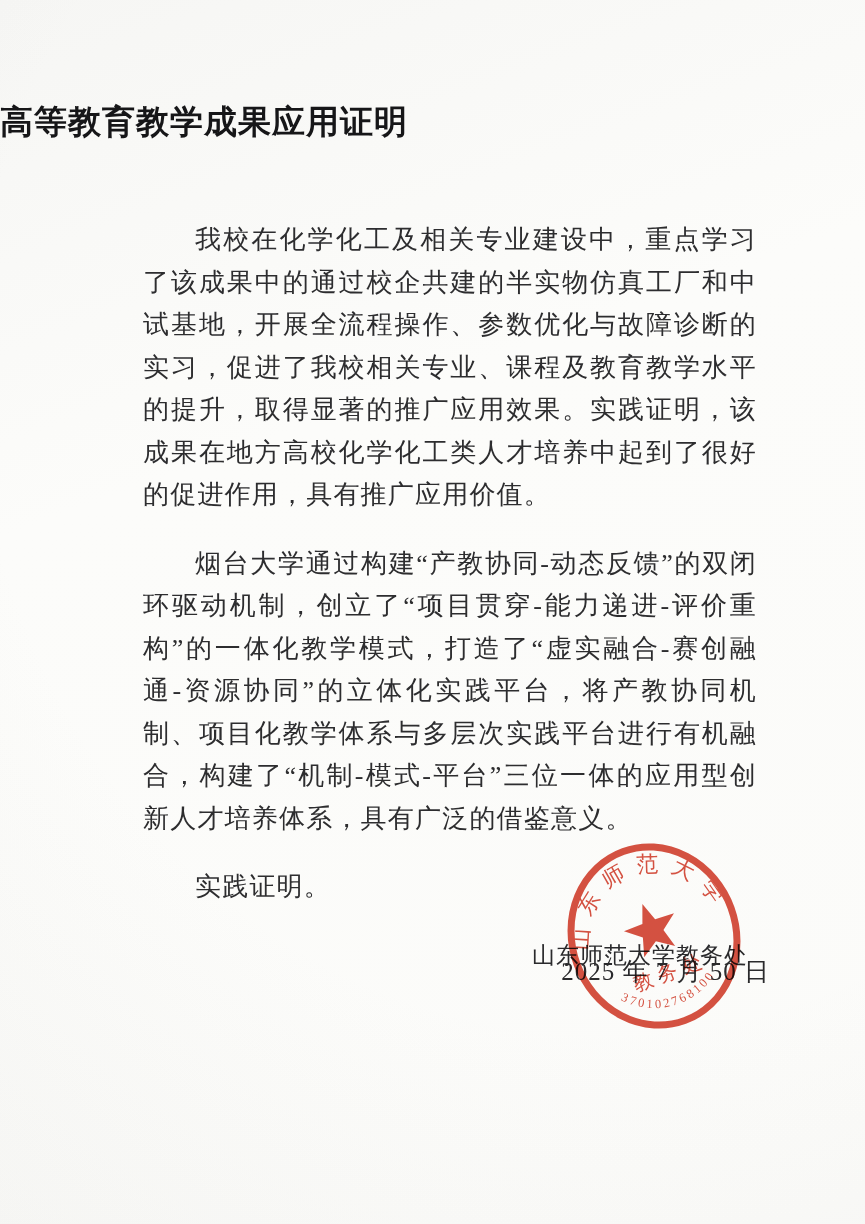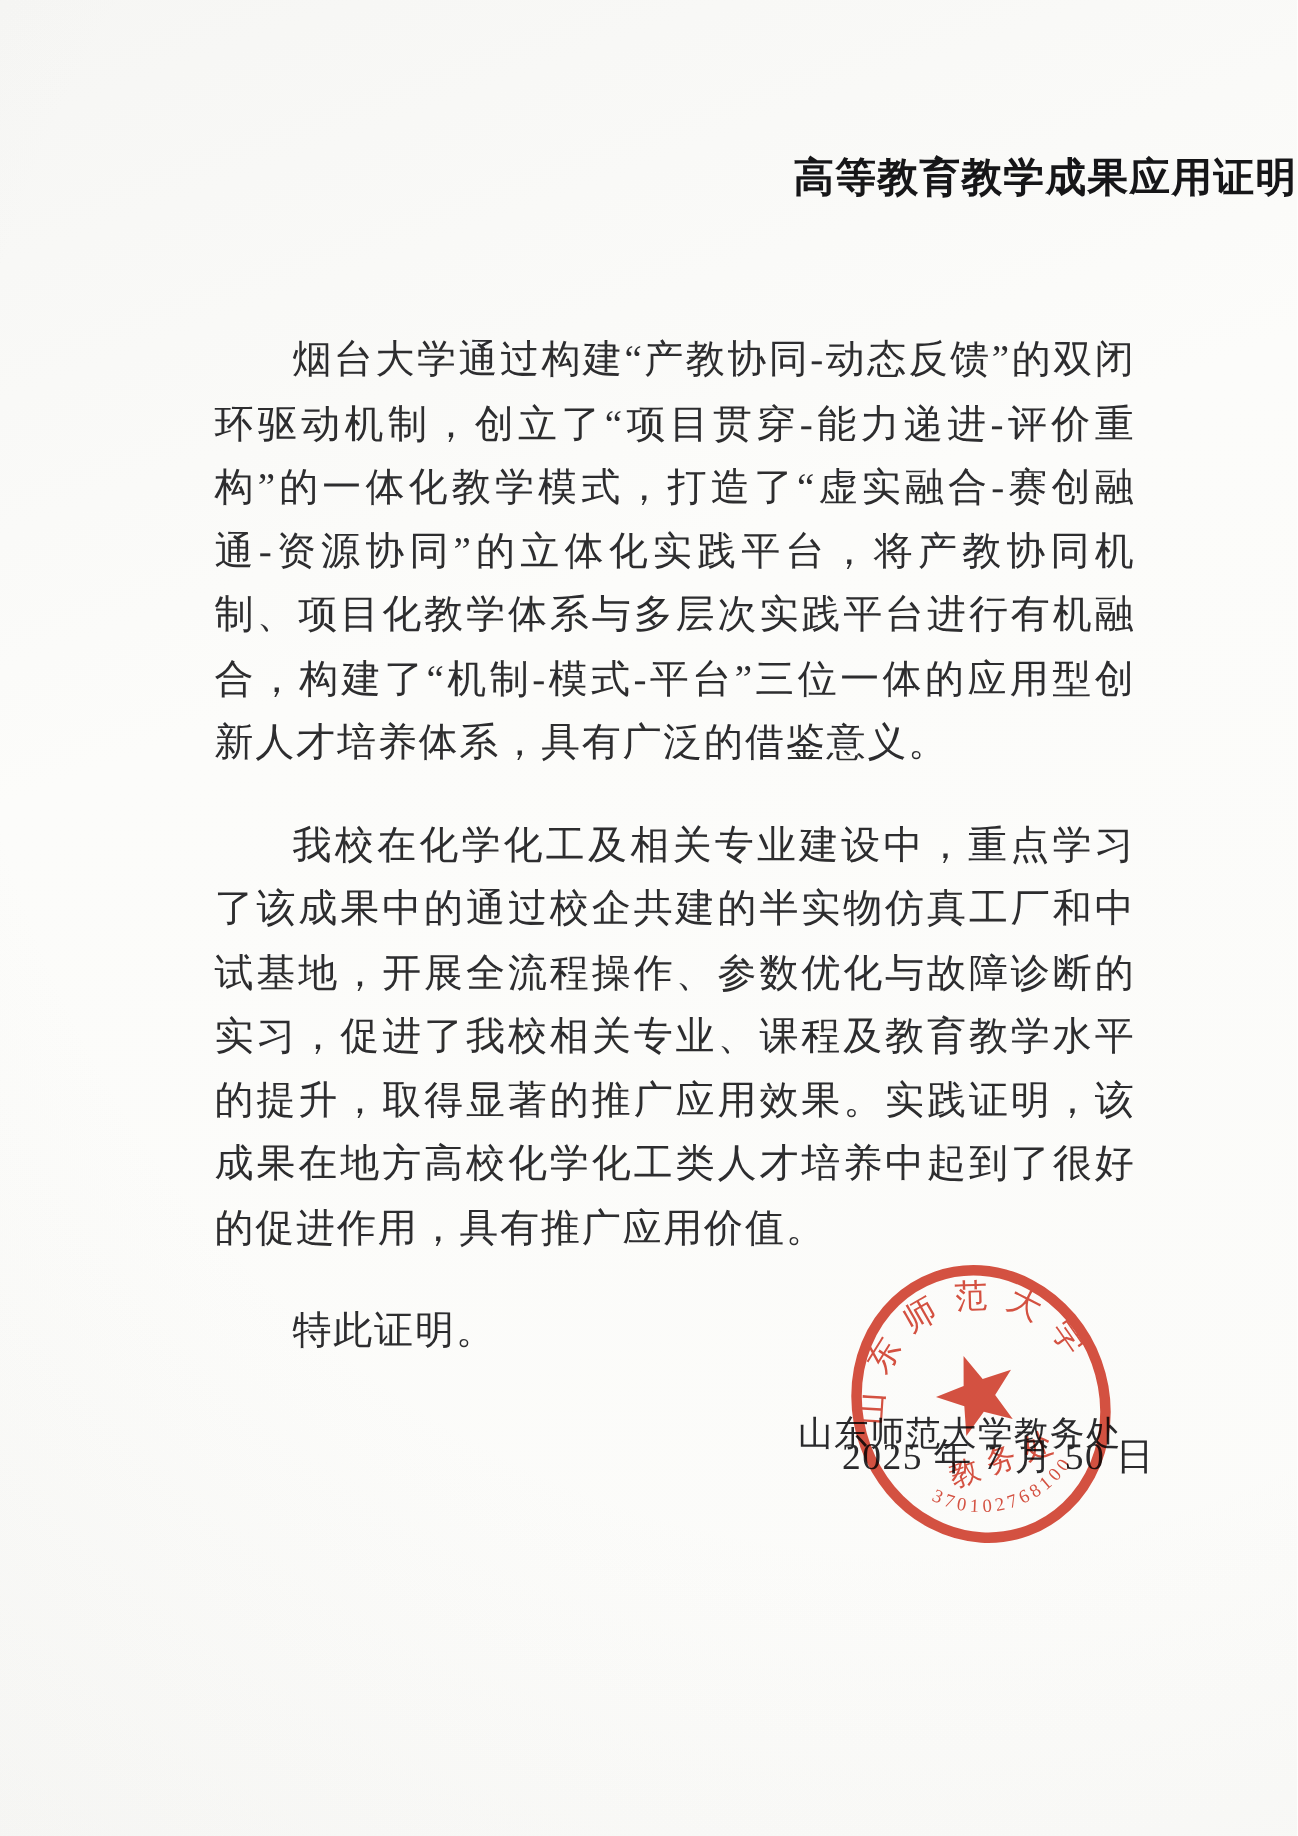--- a/index.html
+++ b/index.html
@@ -9,24 +9,24 @@
     background:
       radial-gradient(120% 90% at 70% 30%, rgba(255,255,255,0) 60%, rgba(190,190,185,0.10) 100%),
       linear-gradient(160deg,#f6f6f4 0%, #fcfcfa 35%, #fbfbf9 100%);
     overflow:hidden;
     font-family:"Liberation Serif","DejaVu Serif",serif;
     color:#2d2d2f;
   }
   .title{
     position:absolute;
     top:100px;left:0;width:100%;
-    text-align:right;
+    text-align:left;
     font-family:"Liberation Sans","DejaVu Sans",sans-serif;
     font-weight:bold;
-    font-size:27px;
+    font-size:33px;
     letter-spacing:1px;
     color:#161618;
   }
   .body-text{
     position:absolute;
     left:143px;top:219px;width:614px;
     font-size:26px;
     line-height:42.5px;
     letter-spacing:1.2px;
     text-align:justify;
@@ -66,23 +66,23 @@
   }
 </style>
 </head>
 <body>
 
 <div class="page">
 
   <div class="title">高等教育教学成果应用证明</div>
 
   <div class="body-text">
+    <p>我校在化学化工及相关专业建设中，重点学习了该成果中的通过校企共建的半实物仿真工厂和中试基地，开展全流程操作、参数优化与故障诊断的实习，促进了我校相关专业、课程及教育教学水平的提升，取得显著的推广应用效果。实践证明，该成果在地方高校化学化工类人才培养中起到了很好的促进作用，具有推广应用价值。</p>
     <p>烟台大学通过构建“产教协同-动态反馈”的双闭环驱动机制，创立了“项目贯穿-能力递进-评价重构”的一体化教学模式，打造了“虚实融合-赛创融通-资源协同”的立体化实践平台，将产教协同机制、项目化教学体系与多层次实践平台进行有机融合，构建了“机制-模式-平台”三位一体的应用型创新人才培养体系，具有广泛的借鉴意义。</p>
-    <p>我校在化学化工及相关专业建设中，重点学习了该成果中的通过校企共建的半实物仿真工厂和中试基地，开展全流程操作、参数优化与故障诊断的实习，促进了我校相关专业、课程及教育教学水平的提升，取得显著的推广应用效果。实践证明，该成果在地方高校化学化工类人才培养中起到了很好的促进作用，具有推广应用价值。</p>
-    <p>特此证明。</p>
+    <p>实践证明。</p>
   </div>
 
   <div class="signature">山东师范大学教务处</div>
 
   <div class="date">2025 年 7 月 50 日</div>
 
   <svg class="seal" viewBox="-115 -115 230 230" xmlns="http://www.w3.org/2000/svg">
     <defs>
       <path id="sealTopArc" d="M -66.5 -5.8 A 67 67 0 0 1 66.5 -5.8" fill="none"></path>
       <path id="sealBottomArc" d="M -53.1 48.7 A 72 72 0 0 0 53.1 48.7" fill="none"></path>

